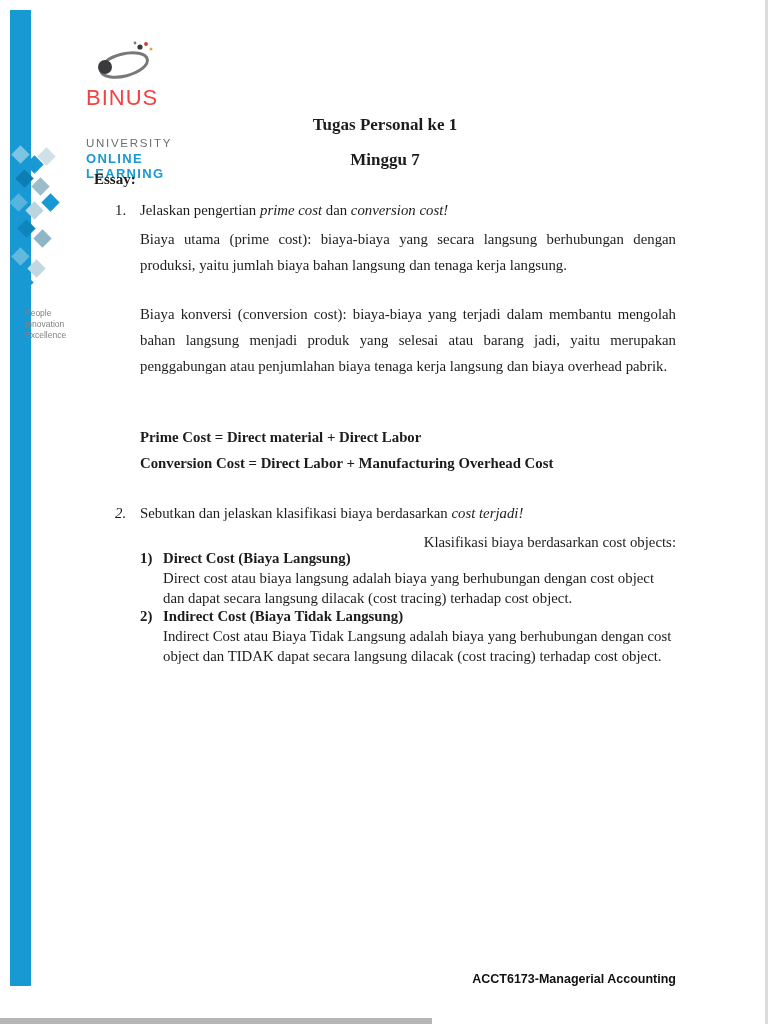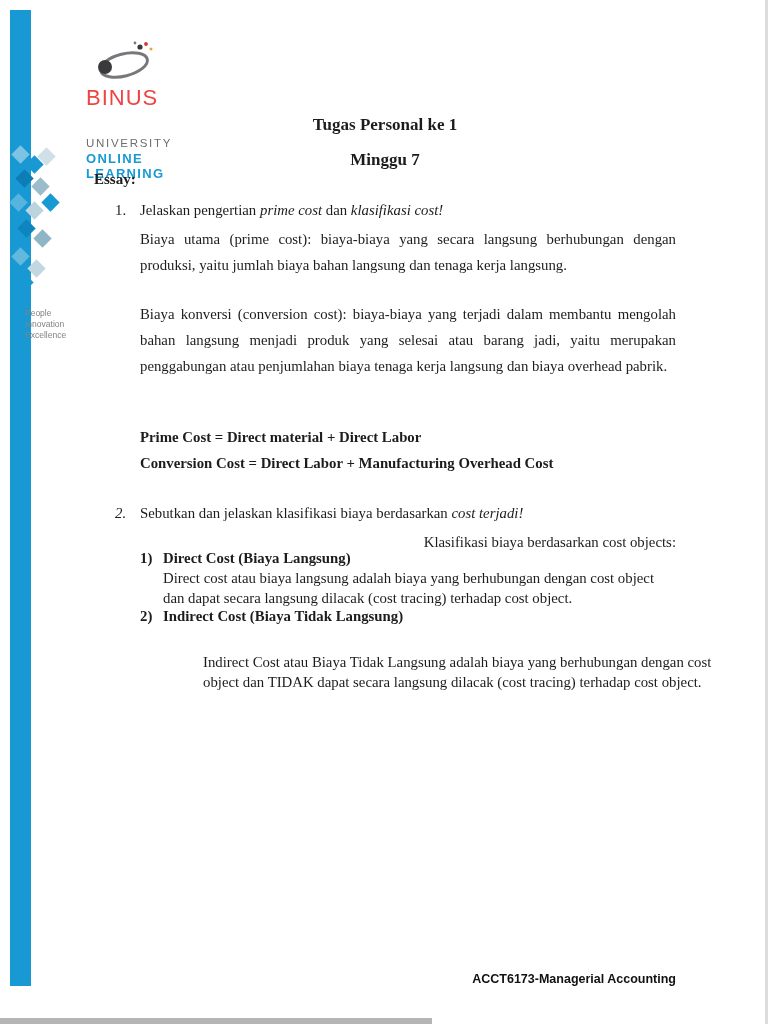--- a/index.html
+++ b/index.html
@@ -94,21 +94,21 @@
     <div>Excellence</div>
   </div>
 
   <div class="title" style="top:101px;">Tugas Personal ke 1</div>
   <div class="title" style="top:136px;">Minggu 7</div>
 
   <div class="essay-label">Essay:</div>
 
   <div class="qrow" style="top:202px;">
     <span class="qnum">1.</span>
-    <span class="qtext"><span>Jelaskan pengertian </span><i>prime cost</i><span> dan </span><i>klasifikasi cost!</i></span>
+    <span class="qtext"><span>Jelaskan pengertian </span><i>prime cost</i><span> dan </span><i>conversion cost!</i></span>
   </div>
 
   <div class="para" style="top:227px;">Biaya utama (prime cost): biaya-biaya yang secara langsung berhubungan dengan produksi, yaitu jumlah biaya bahan langsung dan tenaga kerja langsung.</div>
   <div class="para" style="top:302px;">Biaya konversi (conversion cost): biaya-biaya yang terjadi dalam membantu mengolah bahan langsung menjadi produk yang selesai atau barang jadi, yaitu merupakan penggabungan atau penjumlahan biaya tenaga kerja langsung dan biaya overhead pabrik.</div>
 
   <div class="formula" style="top:455px;">Conversion Cost = Direct Labor + Manufacturing Overhead Cost</div>
   <div class="formula" style="top:429px;">Prime Cost = Direct material + Direct Labor</div>
 
   <div class="qrow" style="top:505px;">
     <span class="qnum italic">2.</span>
@@ -120,20 +120,20 @@
   <div class="subhead" style="top:550px;">
     <span class="submarker">1)</span>
     <span>Direct Cost (Biaya Langsung)</span>
   </div>
   <div class="subbody" style="top:569px;">Direct cost atau biaya langsung adalah biaya yang berhubungan dengan cost object dan dapat secara langsung dilacak (cost tracing) terhadap cost object.</div>
 
   <div class="subhead" style="top:608px;">
     <span class="submarker">2)</span>
     <span>Indirect Cost (Biaya Tidak Langsung)</span>
   </div>
-  <div class="subbody" style="top:653px;margin-left:40px;">Indirect Cost atau Biaya Tidak Langsung adalah biaya yang berhubungan dengan cost object dan TIDAK dapat secara langsung dilacak (cost tracing) terhadap cost object.</div>
+  <div class="subbody" style="top:627px;">Indirect Cost atau Biaya Tidak Langsung adalah biaya yang berhubungan dengan cost object dan TIDAK dapat secara langsung dilacak (cost tracing) terhadap cost object.</div>
 
   <div class="footer">ACCT6173-Managerial Accounting</div>
 
   <div class="edge-right"></div>
   <div class="edge-bottom"></div>
 
 </div>
 
 </body></html>

